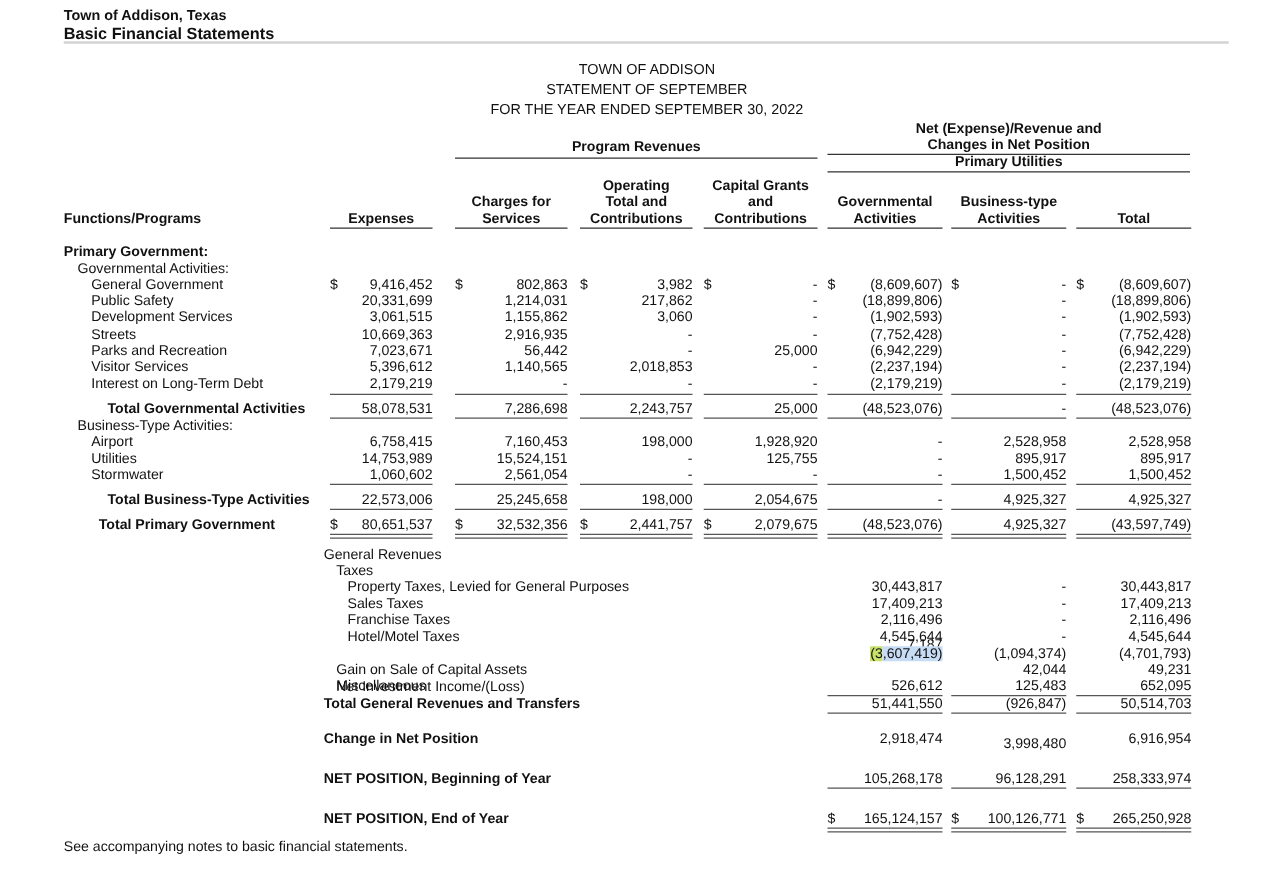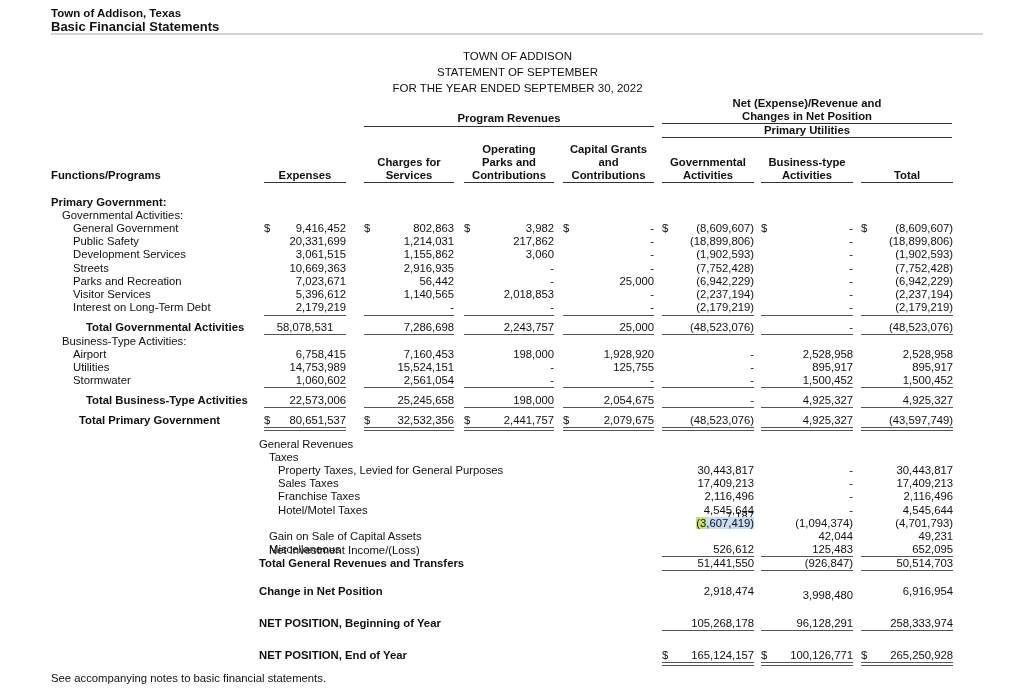--- a/index.html
+++ b/index.html
@@ -44,21 +44,21 @@
 <div class="rule" style="left:662px; top:137px; width:290px;"></div>
 
 <div class="abs b" style="left:51px; top:169px;">Functions/Programs</div>
 
 <div class="col-h" style="left:264px; top:169px; width:82px;">Expenses</div>
 <div class="rule" style="left:264px; top:182px; width:82px;"></div>
 
 <div class="col-h" style="left:364px; top:156px; width:90px;"><span>Charges for</span><br><span>Services</span></div>
 <div class="rule" style="left:364px; top:182px; width:90px;"></div>
 
-<div class="col-h" style="left:464px; top:143px; width:90px;"><span>Operating</span><br><span>Parks and</span><br><span>Contributions</span></div>
+<div class="col-h" style="left:464px; top:143px; width:90px;"><span>Operating</span><br><span>Total and</span><br><span>Contributions</span></div>
 <div class="rule" style="left:464px; top:182px; width:90px;"></div>
 
 <div class="col-h" style="left:563px; top:143px; width:91px;"><span>Capital Grants</span><br><span>and</span><br><span>Contributions</span></div>
 <div class="rule" style="left:563px; top:182px; width:91px;"></div>
 
 <div class="col-h" style="left:662px; top:156px; width:92px;"><span>Governmental</span><br><span>Activities</span></div>
 <div class="rule" style="left:662px; top:182px; width:92px;"></div>
 
 <div class="col-h" style="left:761px; top:156px; width:92px;"><span>Business-type</span><br><span>Activities</span></div>
 <div class="rule" style="left:761px; top:182px; width:92px;"></div>
@@ -134,21 +134,21 @@
     <div class="num" style="left:761px; top:301px; width:92px;">-</div>
     <div class="num" style="left:861px; top:301px; width:92px;">(2,179,219)</div>
     <div class="ul" style="left:264px; top:315px; width:82px;"></div>
     <div class="ul" style="left:364px; top:315px; width:90px;"></div>
     <div class="ul" style="left:464px; top:315px; width:90px;"></div>
     <div class="ul" style="left:563px; top:315px; width:91px;"></div>
     <div class="ul" style="left:662px; top:315px; width:92px;"></div>
     <div class="ul" style="left:761px; top:315px; width:92px;"></div>
     <div class="ul" style="left:861px; top:315px; width:92px;"></div>
     <div class="row-label b" style="left:86px; top:321px;">Total Governmental Activities</div>
-    <div class="num" style="left:264px; top:321px; width:82px;text-align:center;">58,078,531</div>
+    <div class="num" style="left:264px; top:321px; width:82px;">58,078,531</div>
     <div class="num" style="left:364px; top:321px; width:90px;">7,286,698</div>
     <div class="num" style="left:464px; top:321px; width:90px;">2,243,757</div>
     <div class="num" style="left:563px; top:321px; width:91px;">25,000</div>
     <div class="num" style="left:662px; top:321px; width:92px;">(48,523,076)</div>
     <div class="num" style="left:761px; top:321px; width:92px;">-</div>
     <div class="num" style="left:861px; top:321px; width:92px;">(48,523,076)</div>
     <div class="ul" style="left:264px; top:334px; width:82px;"></div>
     <div class="ul" style="left:364px; top:334px; width:90px;"></div>
     <div class="ul" style="left:464px; top:334px; width:90px;"></div>
     <div class="ul" style="left:563px; top:334px; width:91px;"></div>

